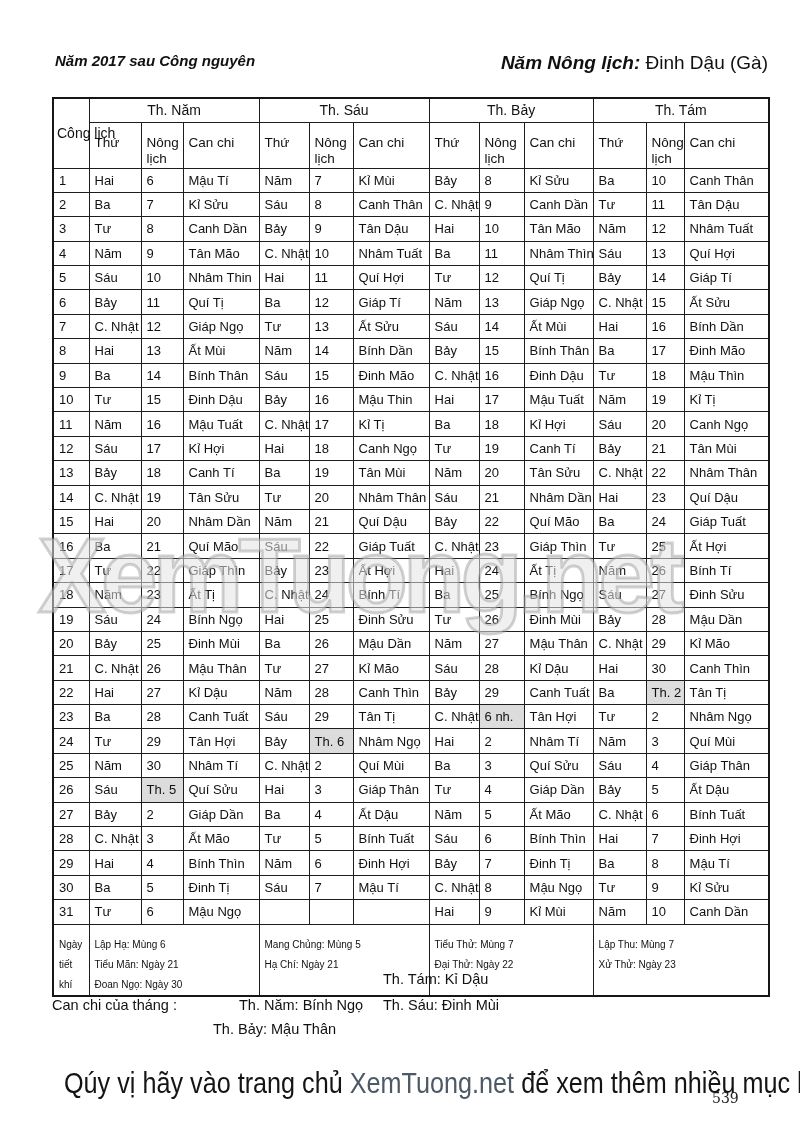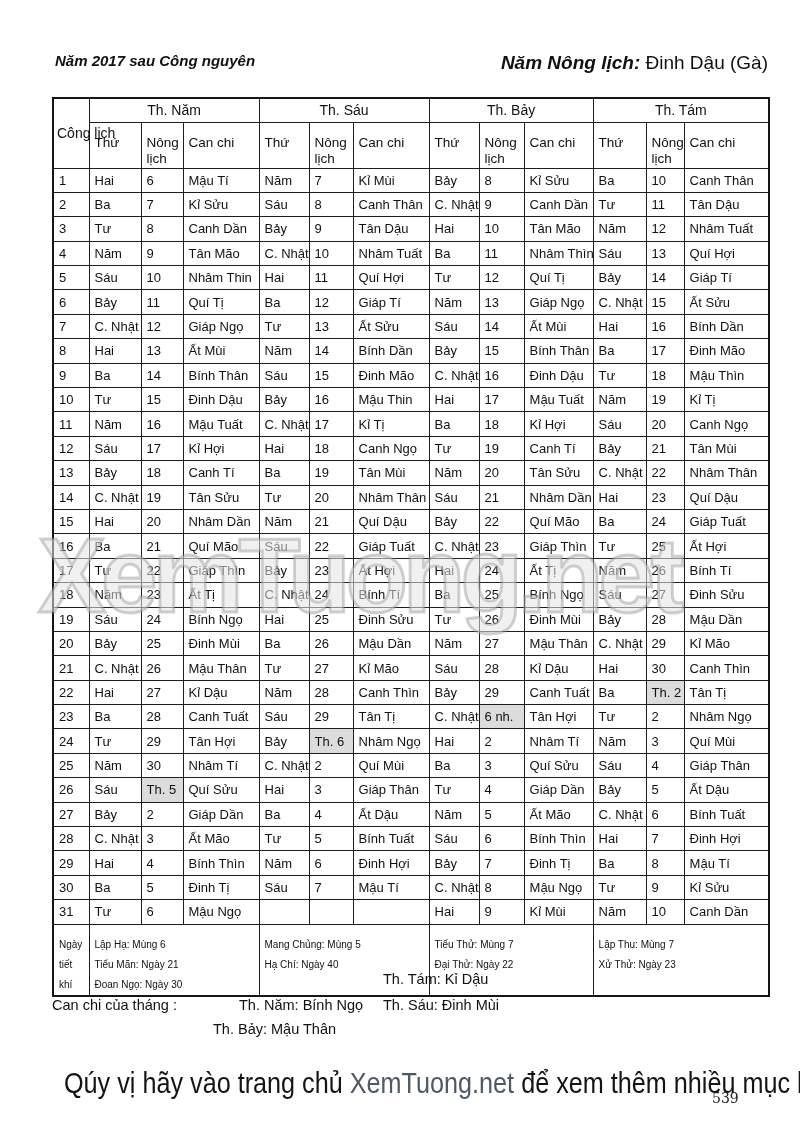--- a/index.html
+++ b/index.html
@@ -593,21 +593,21 @@
           </tr>
           <tr class="tk-row">
             <td class="tk-label">Ngày<br>tiết<br>khí</td>
             <td colspan="3">
               <div>Lập Hạ: Mùng 6</div>
               <div>Tiểu Mãn: Ngày 21</div>
               <div>Đoan Ngọ: Ngày 30</div>
             </td>
             <td colspan="3">
               <div>Mang Chủng: Mùng 5</div>
-              <div>Hạ Chí: Ngày 40</div>
+              <div>Hạ Chí: Ngày 21</div>
             </td>
             <td colspan="3">
               <div>Tiểu Thử: Mùng 7</div>
               <div>Đại Thử: Ngày 22</div>
             </td>
             <td colspan="3">
               <div>Lập Thu: Mùng 7</div>
               <div>Xử Thử: Ngày 23</div>
             </td>
           </tr>

